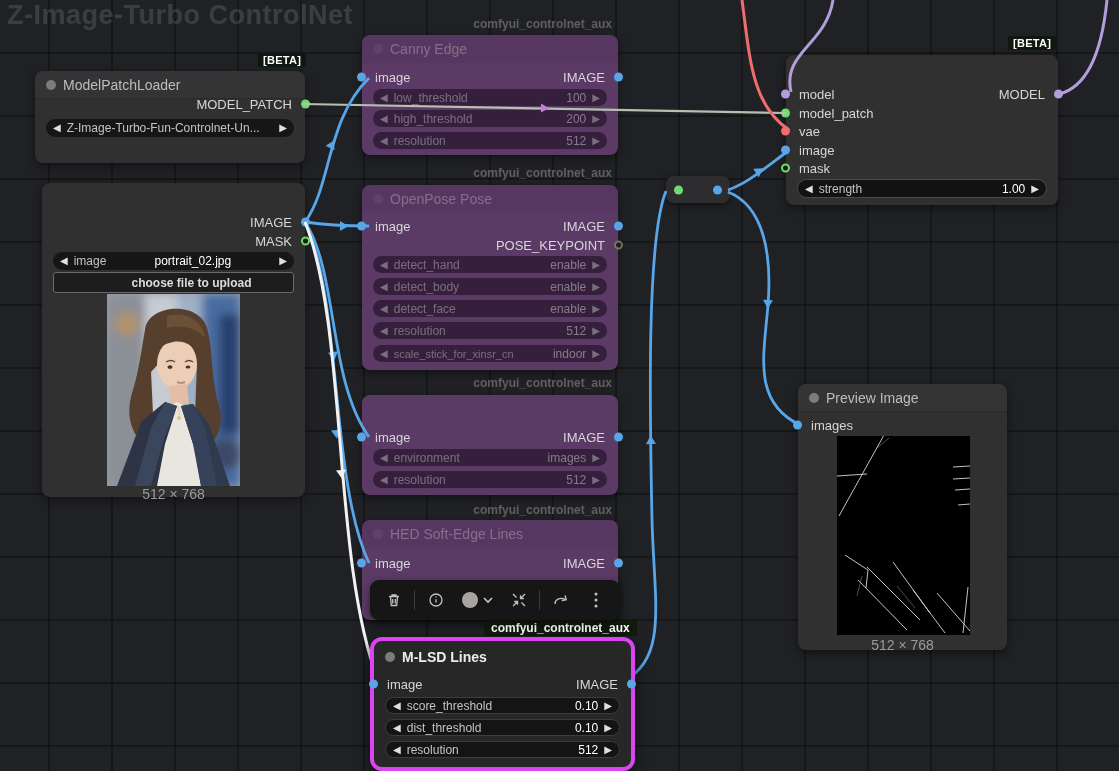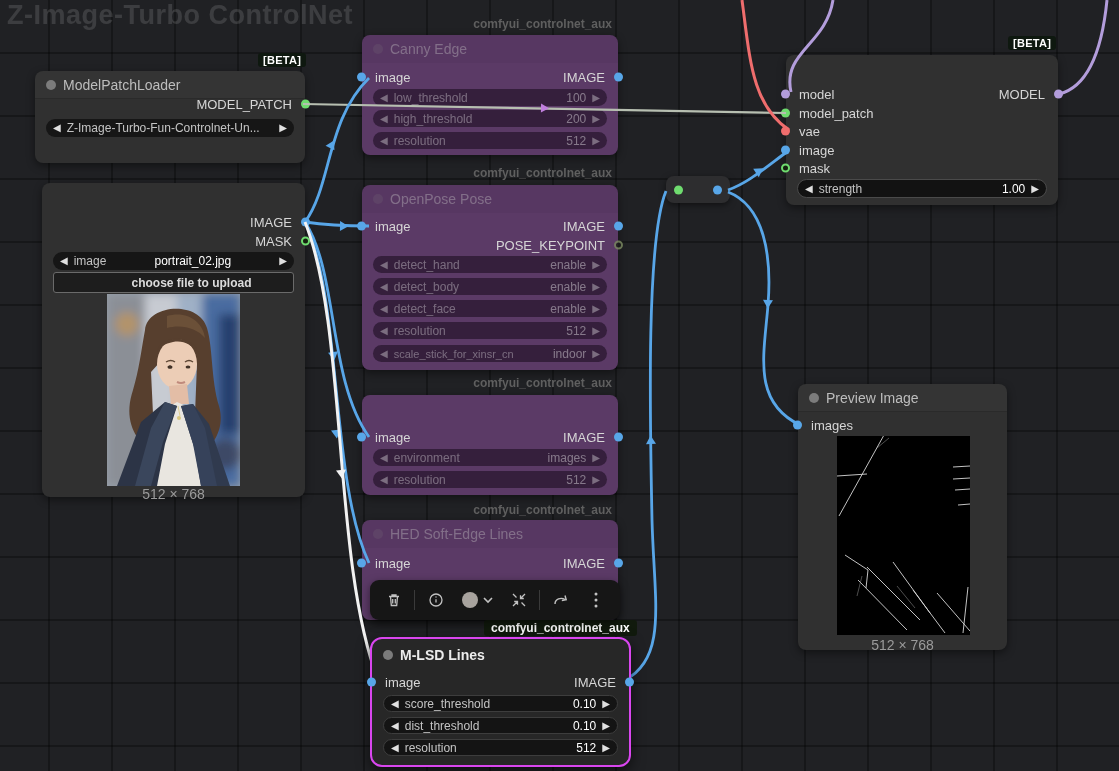--- a/index.html
+++ b/index.html
@@ -45,21 +45,21 @@
   .widget .wname{white-space:nowrap;overflow:hidden;}
   .widget .wval{margin-left:auto;color:#fff;white-space:nowrap;}
   .widget .wval.center{margin:0 auto;}
   .warr{font-size:10px;color:#e0e0e0;flex:0 0 auto;line-height:1;}
   .purple-node{background:#5b3a66;}
   .purple-node .node-header{border-bottom:none;background:rgba(0,0,0,.10);}
   .purple-node .node-header,.purple-node .hdot{opacity:.40;}
   .purple-node .widget{background:rgba(22,10,26,.55);color:rgba(255,255,255,.34);}
   .purple-node .widget .wval{color:rgba(255,255,255,.40);}
   .purple-node .warr{color:rgba(255,255,255,.35);}
-  .selected-node{background:#272727;border:2px solid #d946ef;border-radius:12px;box-shadow:0 4px 14px rgba(0,0,0,.6);}
+  .selected-node{background:#272727;border:4px solid #d946ef;border-radius:12px;box-shadow:0 4px 14px rgba(0,0,0,.6);}
   .selected-node .node-header{background:transparent;border-bottom:none;color:#ececec;font-weight:700;height:32px;}
   .selected-node .widget{background:#141414;border:1px solid #3d3d3d;border-radius:10px;}
   .beta-badge{
     position:absolute;z-index:12;font-size:11px;font-weight:700;color:#fff;
     background:#0e180f;padding:1px 5px;border-radius:3px;letter-spacing:.3px;
   }
   .aux-label{
     position:absolute;z-index:12;font-size:12px;font-weight:600;color:#5f5f5f;
     width:250px;text-align:right;
   }

